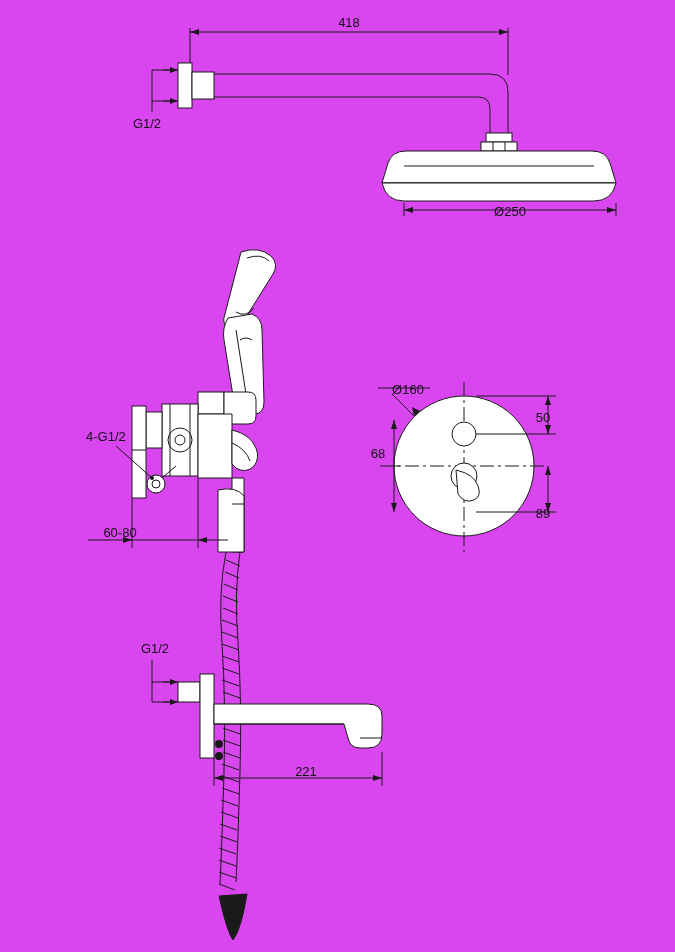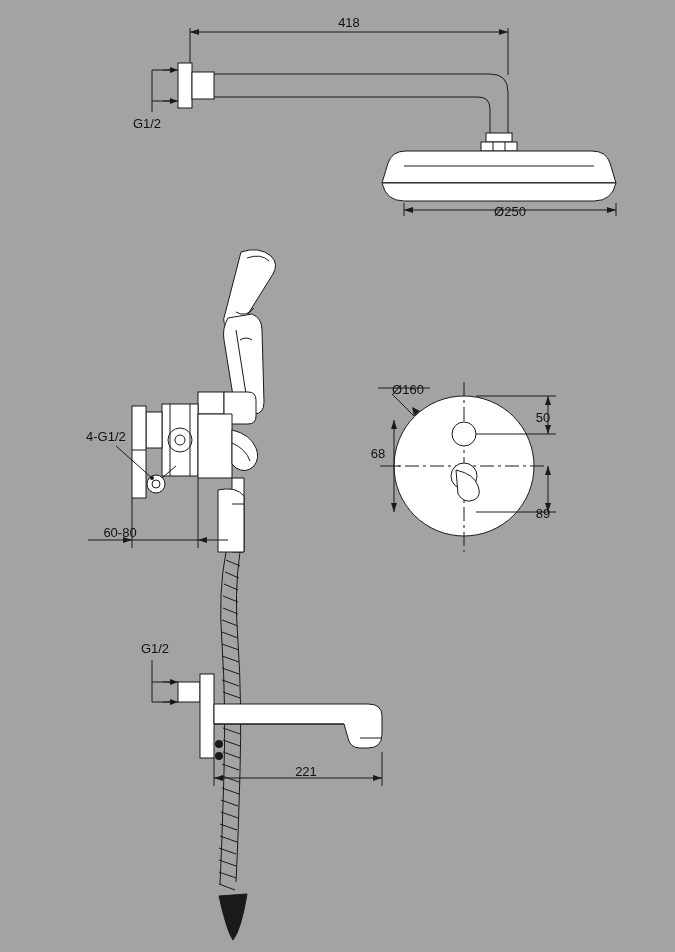--- a/index.html
+++ b/index.html
@@ -7,21 +7,21 @@
     padding: 0;
     background: #ffffff;
   }
   body {
     font-family: "Liberation Sans", sans-serif;
   }
   #sheet {
     position: relative;
     width: 675px;
     height: 952px;
-    background: #a3a3a3;
+    background: #d946ef;
     overflow: hidden;
   }
   #sheet svg {
     position: absolute;
     left: 0;
     top: 0;
   }
   .dimtext {
     font-family: "Liberation Sans", sans-serif;
     font-size: 13px;

